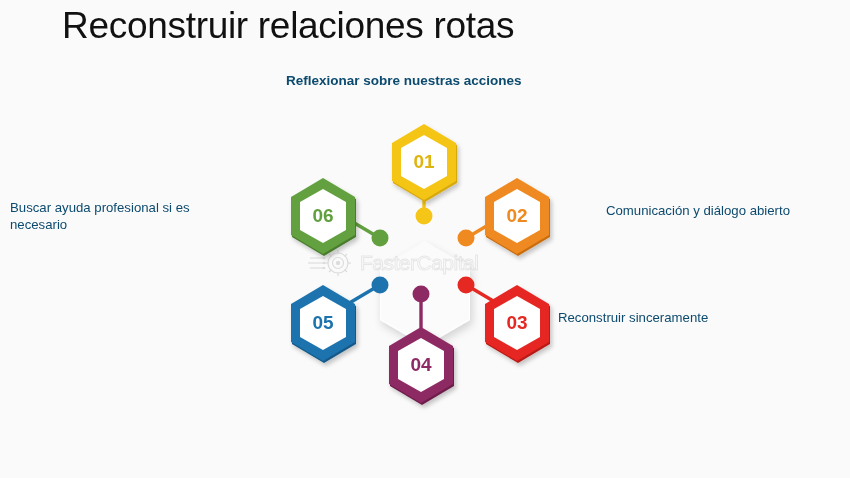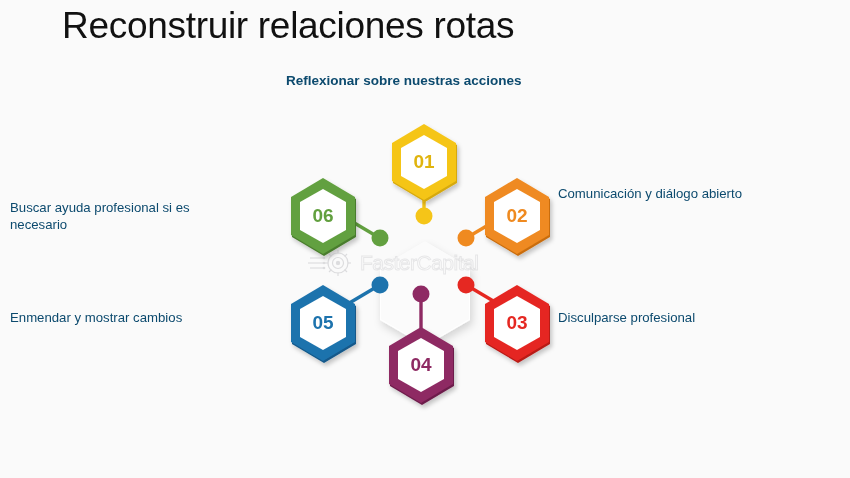--- a/index.html
+++ b/index.html
@@ -62,21 +62,21 @@
     font-weight: 400;
     color: #0c4a6e;
     line-height: 17px;
     font-family: "Liberation Sans", sans-serif;
   }
   .callout-label.right { text-align: left; }
   .callout-label.left  { text-align: left; }
 
   #label-06 { left: 10px;  top: 99px;  width: 232px; }
   #label-05 { left: 10px;  top: 209px; width: 232px; }
-  #label-02 { left: 558px; top: 85px;  width: 280px; }
+  #label-02 { left: 558px; top: 102px;  width: 280px; text-align: center; }
   #label-03 { left: 558px; top: 209px; width: 280px; }
   #label-04 { left: 284px; top: 309px; width: 250px; }
 
   
   #watermark {
     position: absolute;
     left: 308px;
     top: 146px;
     display: flex;
     align-items: center;
@@ -180,23 +180,22 @@
           <polygon points="324,80 356,99 356,137 324,156 292,137 292,99" fill="#4a7c2e"></polygon>
           <polygon points="323,78 355,97 355,135 323,154 291,135 291,97" fill="#62a03f"></polygon>
           <polygon points="323,89 346,102 346,130 323,143 300,130 300,102" fill="#ffffff"></polygon>
         </g>
         <text x="323" y="122" text-anchor="middle" font-family="Liberation Sans, sans-serif" font-size="19" font-weight="700" fill="#62a03f">06</text>
       </g>
     </svg>
 
     
     <div id="label-06" class="callout-label left">Buscar ayuda profesional si es necesario</div>
-    <div id="label-05" class="callout-label left">Enmendar y mostrar cambios</div>
     <div id="label-02" class="callout-label right">Comunicación y diálogo abierto</div>
-    <div id="label-03" class="callout-label right">Disculparse profesional</div>
+    <div id="label-03" class="callout-label right">Reconstruir sinceramente</div>
 
     
     <div id="watermark">
       <svg width="46" height="34" viewBox="0 0 46 34">
         <g stroke="#9a9aa0" stroke-width="1.2" fill="none">
           <circle cx="30" cy="17" r="10"></circle>
           <circle cx="30" cy="17" r="5.5"></circle>
           <g>
             <line x1="30" y1="4" x2="30" y2="7.5"></line>
             <line x1="30" y1="26.5" x2="30" y2="30"></line>

